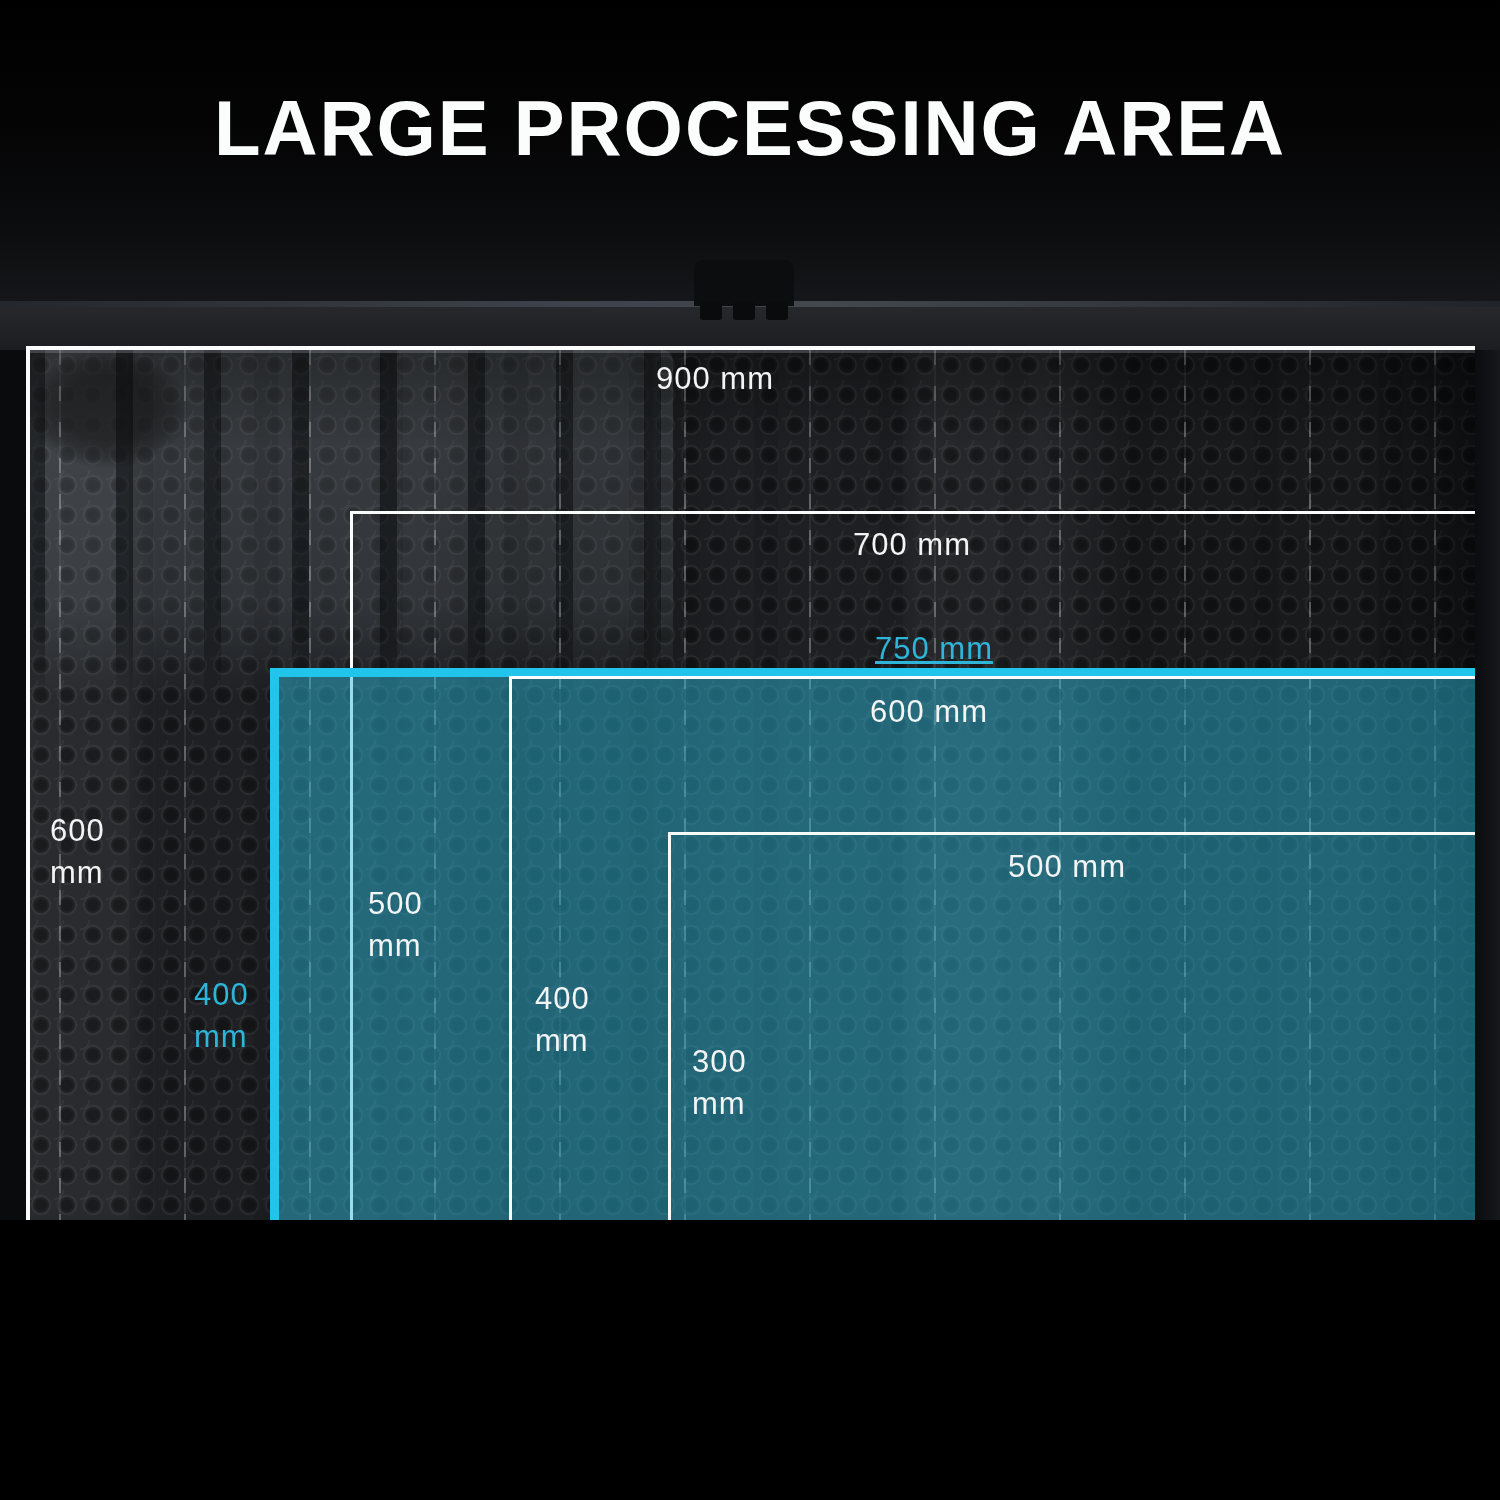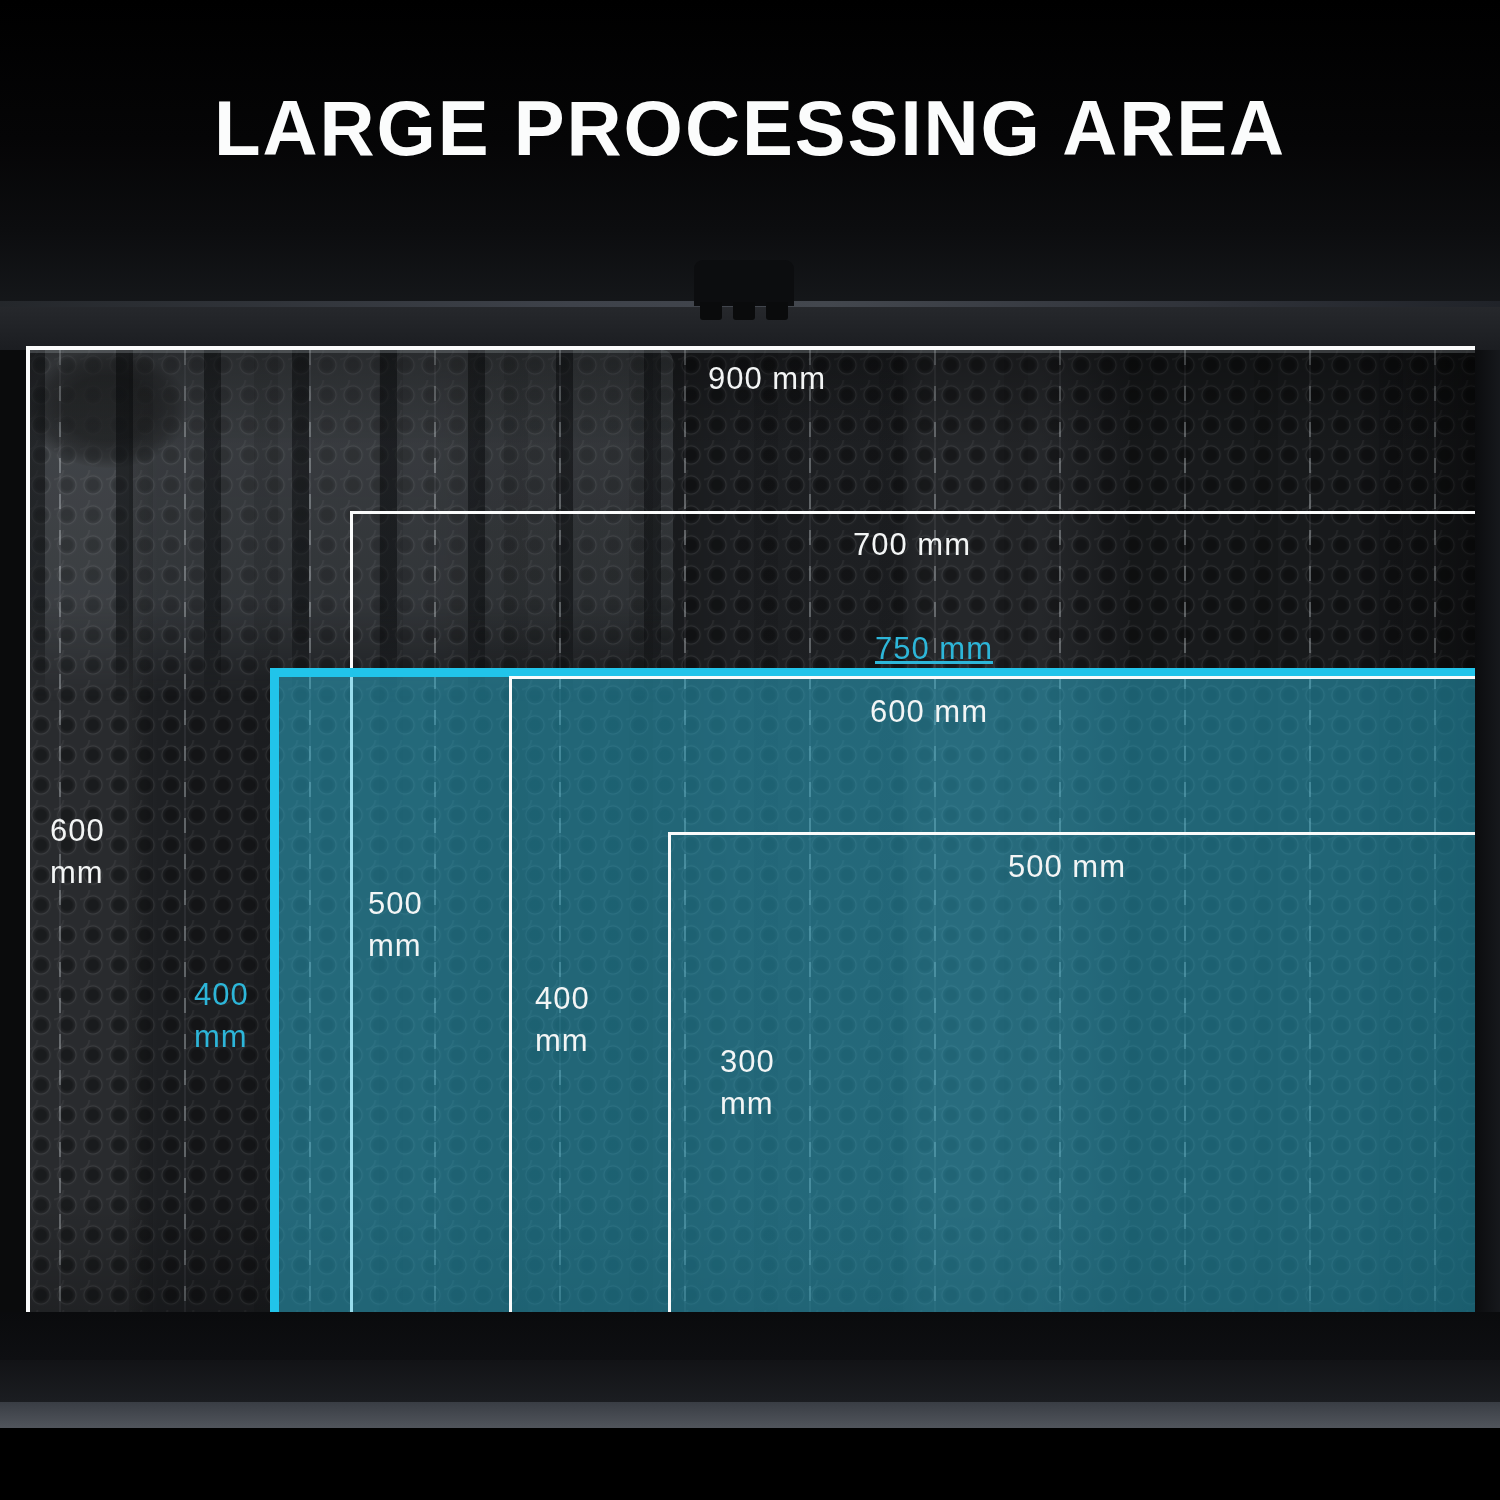--- a/index.html
+++ b/index.html
@@ -1,17 +1,17 @@
 <!DOCTYPE html>
 <html><head>
 <meta charset="utf-8">
 <style>
   html,body{margin:0;padding:0;background:#000;}
   body{font-family:"Liberation Sans", sans-serif;}
-  #stage{position:relative;width:1500px;height:1428px;background:#000;overflow:hidden;}
+  #stage{position:relative;width:1500px;height:1220px;background:#000;overflow:hidden;}
 
   
   .top-bg{position:absolute;left:0;top:0;width:1500px;height:306px;
     background:linear-gradient(180deg,#000 0%,#050506 45%,#0c0d0f 75%,#15171a 100%);}
   .title{position:absolute;left:0;top:84px;width:1500px;text-align:center;
     color:#fbfcfc;font-size:77px;font-weight:bold;letter-spacing:2px;
     transform:scaleX(0.99);white-space:nowrap;}
   .lid-line{position:absolute;left:0;top:301px;width:1500px;height:6px;
     background:linear-gradient(90deg,#24272b 0%,#3e424a 38%,#43474e 55%,#2e3138 82%,#202329 100%);}
   .top-frame{position:absolute;left:0;top:307px;width:1500px;height:43px;
@@ -62,30 +62,30 @@
   .rect-700{left:350px;top:511px;width:1125px;height:801px;border-top:3px solid #fafbfb;border-left:3px solid #fafbfb;}
   .fill-750{left:279px;top:677px;width:1196px;height:635px;background:rgba(45,188,220,0.47);}
   .rect-750{left:270px;top:668px;width:1205px;height:644px;border-top:9px solid #21c4ea;border-left:9px solid #21c4ea;}
   .rect-600{left:509px;top:676px;width:966px;height:636px;border-top:3px solid #fafbfb;border-left:3px solid #fafbfb;}
   .rect-500{left:668px;top:832px;width:807px;height:480px;border-top:3px solid #fafbfb;border-left:3px solid #fafbfb;}
 
   
   .dim{position:absolute;color:#f3f5f5;font-size:31px;letter-spacing:1px;line-height:42px;white-space:nowrap;}
   .dim.cyan{color:#2db6d9;}
   .dim.vert{white-space:normal;width:88px;}
-  .d-w900{left:708px;top:358px;}
+  .d-w900{left:656px;top:358px;}
   .d-w700{left:853px;top:524px;}
   .d-w750{left:875px;top:628px;text-decoration:underline;}
   .d-w600{left:870px;top:691px;}
   .d-w500{left:1008px;top:846px;}
   .d-h600{left:50px;top:810px;}
   .d-h500{left:368px;top:883px;}
   .d-h400c{left:194px;top:974px;}
   .d-h400w{left:535px;top:978px;}
-  .d-h300{left:692px;top:1041px;margin-left:28px;}
+  .d-h300{left:692px;top:1041px;}
 
   
   .band{position:absolute;left:0;width:1500px;}
   .band-a{top:1312px;height:48px;background:linear-gradient(180deg,#0a0b0d,#0e0f12);}
   .band-b{top:1360px;height:42px;background:linear-gradient(180deg,#121316,#1b1d21);}
   .band-c{top:1402px;height:33px;background:linear-gradient(180deg,#393d44,#575b62);}
   .band-hl{top:1435px;height:4px;background:linear-gradient(90deg,#615e63,#6e6b6f 50%,#57555b);}
   .band-teal{top:1439px;height:20px;background:linear-gradient(90deg,#20697c,#1c5f73 60%,#144e62);}
   .band-k{top:1459px;height:41px;background:#000;}
 </style>

